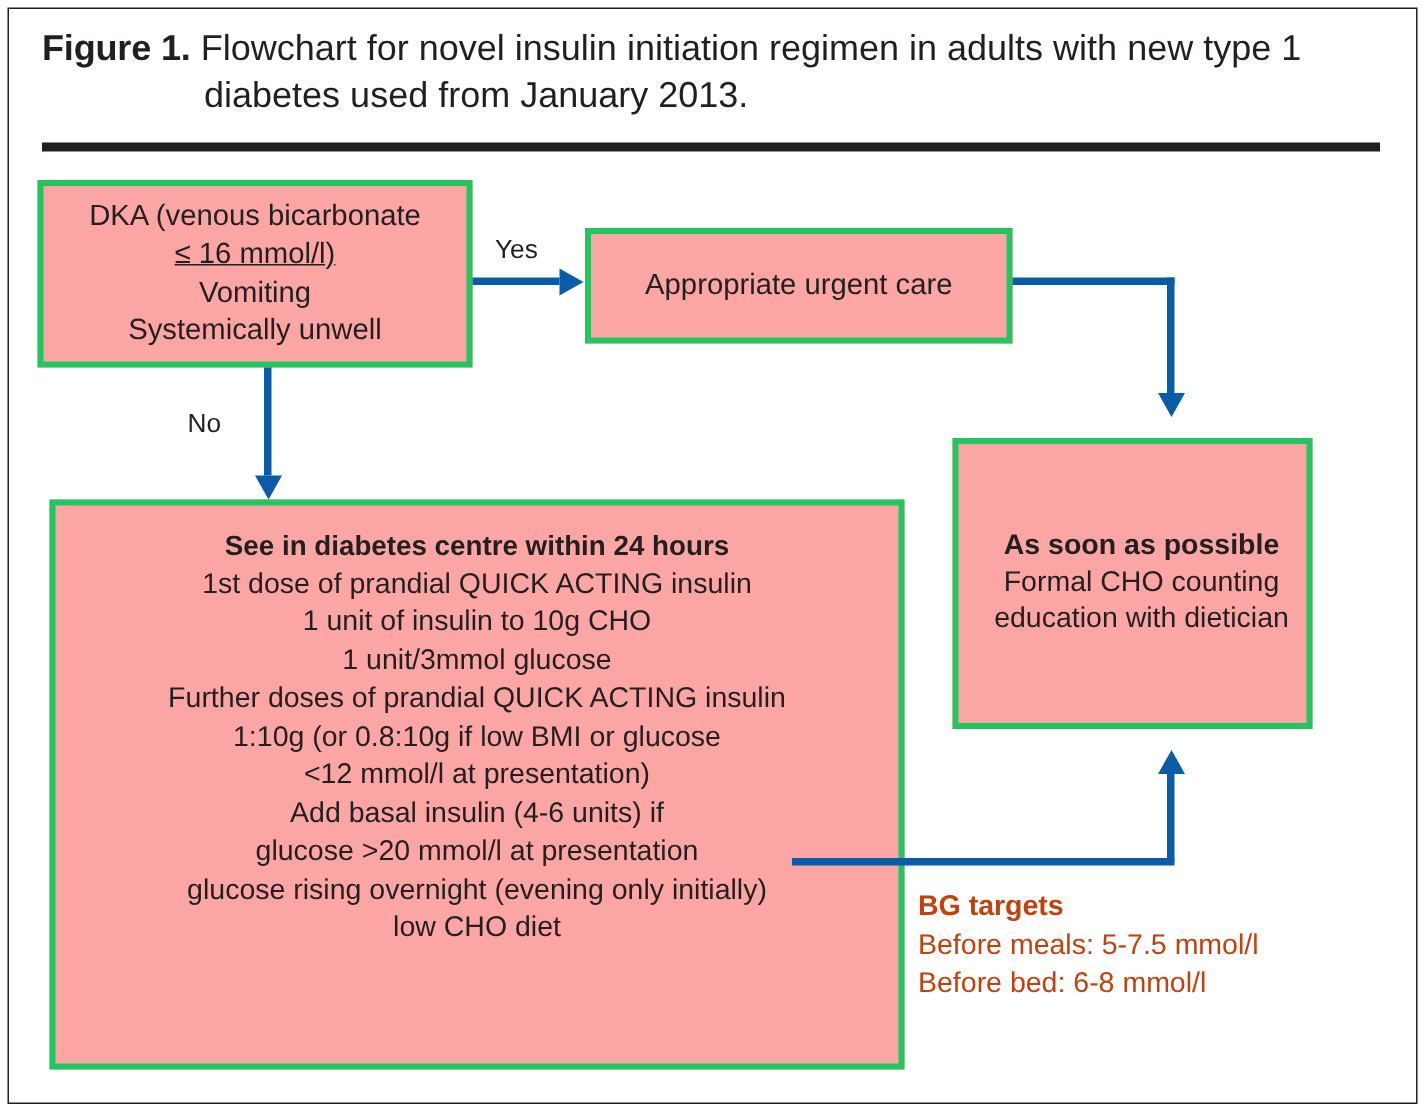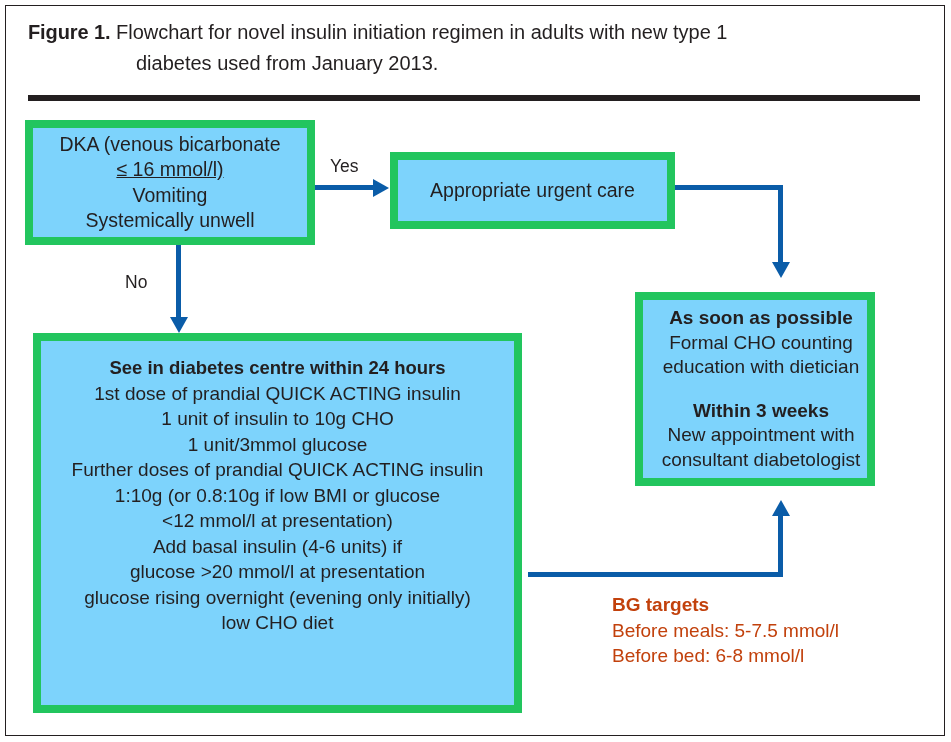--- a/index.html
+++ b/index.html
@@ -32,21 +32,21 @@
     box-sizing: border-box;
     pointer-events: none;
   }
 
   
   .caption {
     position: absolute;
     left: 28px;
     top: 18px;
     width: 895px;
-    font-size: 20px;
+    font-size: 24px;
     line-height: 29px;
     color: #231f20;
   }
   .caption-label {
     font-weight: bold;
     letter-spacing: -0.1px;
   }
   .caption-text {
     font-weight: normal;
   }
@@ -62,22 +62,22 @@
     top: 95px;
     width: 892px;
     height: 6px;
     background: #231f20;
   }
 
   
   .fbox {
     position: absolute;
     box-sizing: border-box;
-    border: 8px solid #22c55e;
-    background: #7dd3fc;
+    border: 4px solid #22c55e;
+    background: #fca5a5;
     color: #231f20;
     text-align: center;
     display: flex;
     flex-direction: column;
     justify-content: center;
     align-items: center;
   }
   .fbox p {
     margin: 0;
   }
@@ -117,21 +117,21 @@
     font-size: 19px;
     line-height: 24.5px;
     padding-left: 12px;
   }
   #box-outcome .grp + .grp { margin-top: 19px; }
 
   
   #box-main {
     left: 33px;
     top: 333px;
-    width: 489px;
+    width: 570px;
     height: 380px;
     font-size: 19px;
     line-height: 25.5px;
     justify-content: flex-start;
     padding-top: 14px;
   }
   #box-main .grp + .grp { }
   #box-main .head { font-weight: bold; font-size: 18.5px; }
 
   
@@ -215,25 +215,20 @@
       <span class="ln">Appropriate urgent care</span>
     </p>
   </div>
 
   <div class="fbox" id="box-outcome">
     <p class="grp">
       <span class="ln bold">As soon as possible</span>
       <span class="ln">Formal CHO counting</span>
       <span class="ln">education with dietician</span>
     </p>
-    <p class="grp">
-      <span class="ln bold">Within 3 weeks</span>
-      <span class="ln">New appointment with</span>
-      <span class="ln">consultant diabetologist</span>
-    </p>
   </div>
 
   <div class="fbox" id="box-main">
     <p class="grp">
       <span class="ln head">See in diabetes centre within 24 hours</span>
     </p>
     <p class="grp">
       <span class="ln">1st dose of prandial QUICK ACTING insulin</span>
       <span class="ln">1 unit of insulin to 10g CHO</span>
       <span class="ln">1 unit/3mmol glucose</span>

